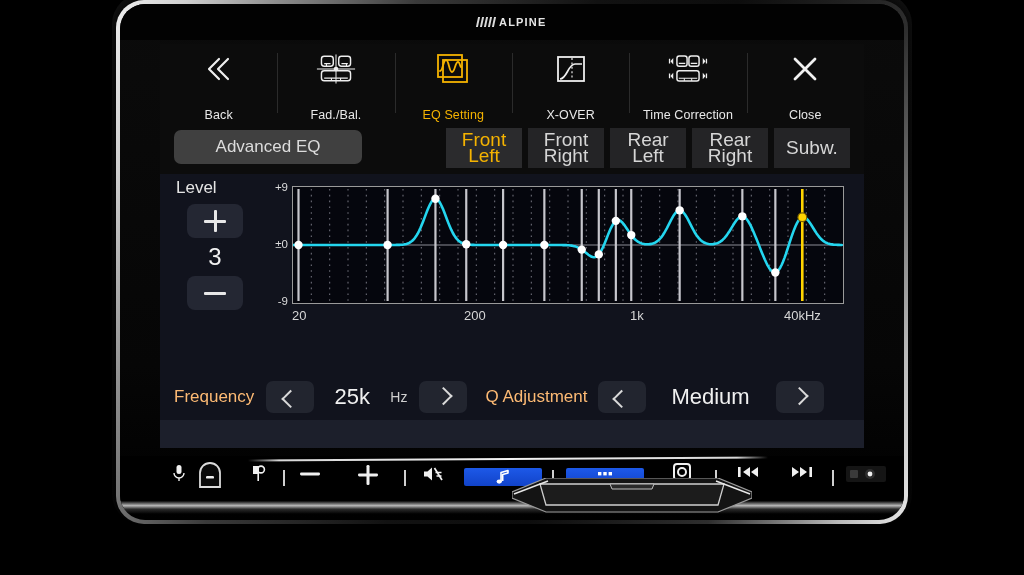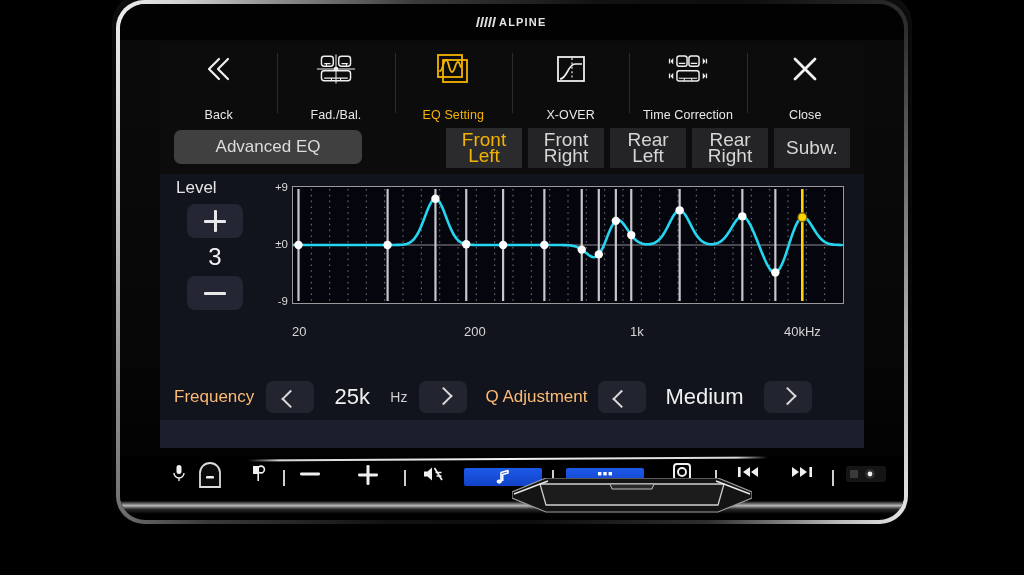--- a/index.html
+++ b/index.html
@@ -116,21 +116,21 @@
     text-align:right;
   }
   .graph{
     position:absolute;left:28px;top:6px;width:552px;height:118px;
     background:#05060d;border:1px solid #9a9a9a;box-sizing:border-box;
   }
   .xlabels{
     position:absolute;left:28px;top:128px;width:552px;height:18px;
     color:#d6d6d6;font-size:13px;
   }
-  .xlabels span{position:absolute;top:0;margin-top:16px;}
+  .xlabels span{position:absolute;top:0;}
 
   
   .fq-row{
     position:absolute;left:0;top:330px;width:704px;height:46px;
     background:#11131d;display:flex;align-items:center;
   }
   .fq-label{color:#fdba74;font-size:17px;}
   .arrow-btn{
     width:48px;height:32px;border-radius:7px;background:#22252f;
     display:flex;align-items:center;justify-content:center;cursor:pointer;
@@ -432,21 +432,21 @@
         <div class="arrow-btn">
           <span class="chev right"></span>
         </div>
 
         <div style="width:18px"></div>
         <div class="fq-label">Q Adjustment</div>
         <div style="width:10px"></div>
         <div class="arrow-btn">
           <span class="chev left"></span>
         </div>
-        <div class="fq-value" style="width:118px">Medium</div>
+        <div class="fq-value" style="width:130px">Medium</div>
         <div class="arrow-btn">
           <span class="chev right"></span>
         </div>
       </div>
 
       <div class="preset-row" style="height:28px">
         <div class="preset">
           <span>Flat</span>
         </div>
         <div class="preset">

